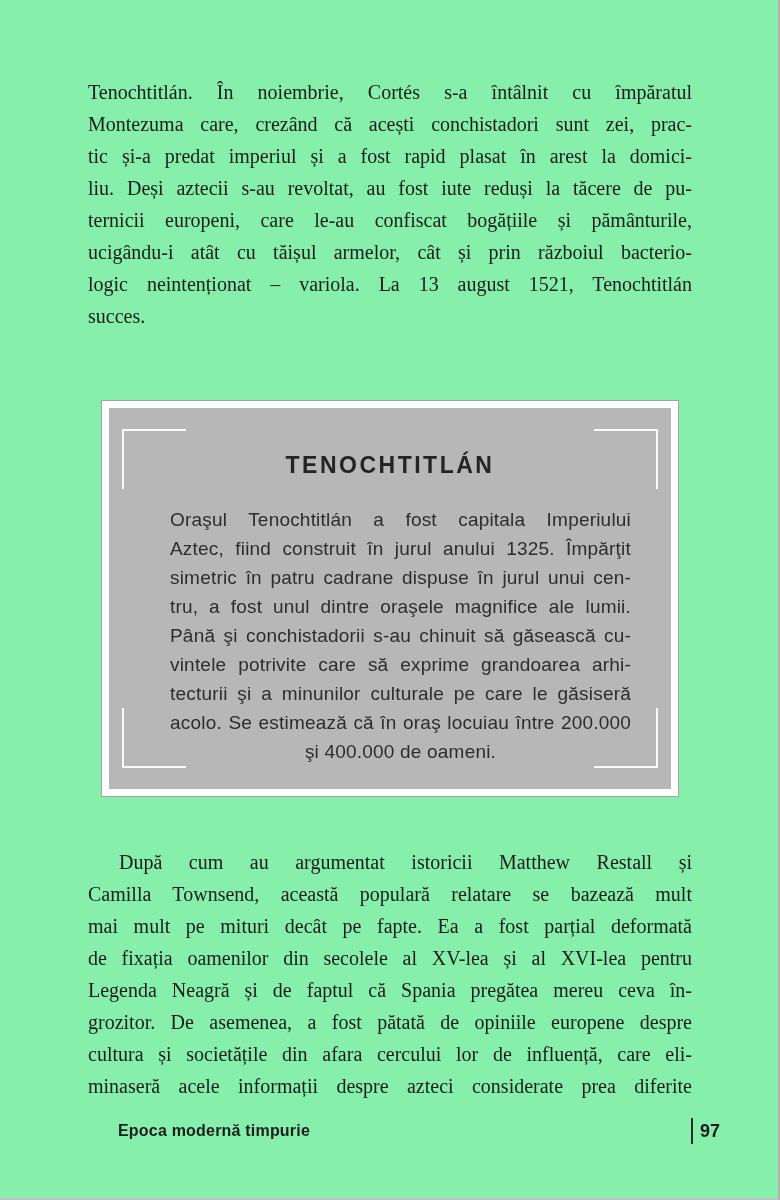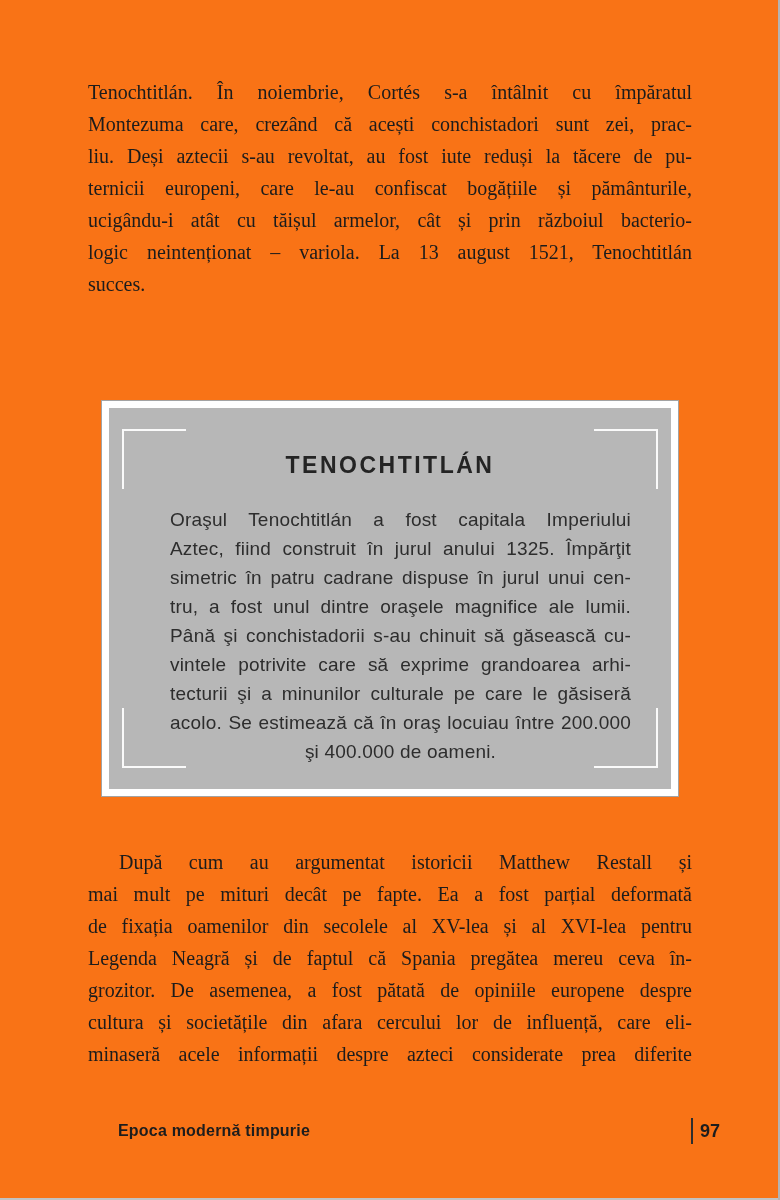--- a/index.html
+++ b/index.html
@@ -6,21 +6,21 @@
     --box-fill:#b7b7b7;
     --box-border:#a3a3a3;
     --bracket:#fafafa;
     --text:#1c1c1c;
   }
   html,body{margin:0;padding:0;background:#ffffff;}
   .page{
     position:relative;
     width:780px;
     height:1200px;
-    background:#f97316;
+    background:#86efac;
     overflow:hidden;
     box-shadow: inset -2px 0 0 #b3b3b3, inset 0 -2px 0 #c2c2c2;
     font-family:"Liberation Serif", serif;
   }
   
   .para{
     position:absolute;
     left:88px;
     width:604px;
     font-size:20px;
@@ -101,20 +101,21 @@
   }
 </style>
 </head>
 <body>
 
 <div class="page">
 
   <div class="para para1">
       <div class="line">Tenochtitlán. În noiembrie, Cortés s-a întâlnit cu împăratul</div>
       <div class="line">Montezuma care, crezând că acești conchistadori sunt zei, prac-</div>
+      <div class="line">tic și-a predat imperiul și a fost rapid plasat în arest la domici-</div>
       <div class="line">liu. Deși aztecii s-au revoltat, au fost iute reduși la tăcere de pu-</div>
       <div class="line">ternicii europeni, care le-au confiscat bogățiile și pământurile,</div>
       <div class="line">ucigându-i atât cu tăișul armelor, cât și prin războiul bacterio-</div>
       <div class="line">logic neintenționat – variola. La 13 august 1521, Tenochtitlán</div>
       <div class="line">succes.</div>
     </div>
 
   <div class="infobox">
     <div class="infobox-fill">
       <div class="bracket tl"></div>
@@ -131,20 +132,21 @@
           <div class="line">vintele potrivite care să exprime grandoarea arhi-</div>
           <div class="line">tecturii şi a minunilor culturale pe care le găsiseră</div>
           <div class="line">acolo. Se estimează că în oraş locuiau între 200.000</div>
           <div class="line">şi 400.000 de oameni.</div>
         </div>
     </div>
   </div>
 
   <div class="para para2">
       <div class="line">După cum au argumentat istoricii Matthew Restall și</div>
+      <div class="line">Camilla Townsend, această populară relatare se bazează mult</div>
       <div class="line">mai mult pe mituri decât pe fapte. Ea a fost parțial deformată</div>
       <div class="line">de fixația oamenilor din secolele al XV-lea și al XVI-lea pentru</div>
       <div class="line">Legenda Neagră și de faptul că Spania pregătea mereu ceva în-</div>
       <div class="line">grozitor. De asemenea, a fost pătată de opiniile europene despre</div>
       <div class="line">cultura și societățile din afara cercului lor de influență, care eli-</div>
       <div class="line">minaseră acele informații despre azteci considerate prea diferite</div>
     </div>
 
   <div class="footer">
     <div class="footer-left">Epoca modernă timpurie</div>

